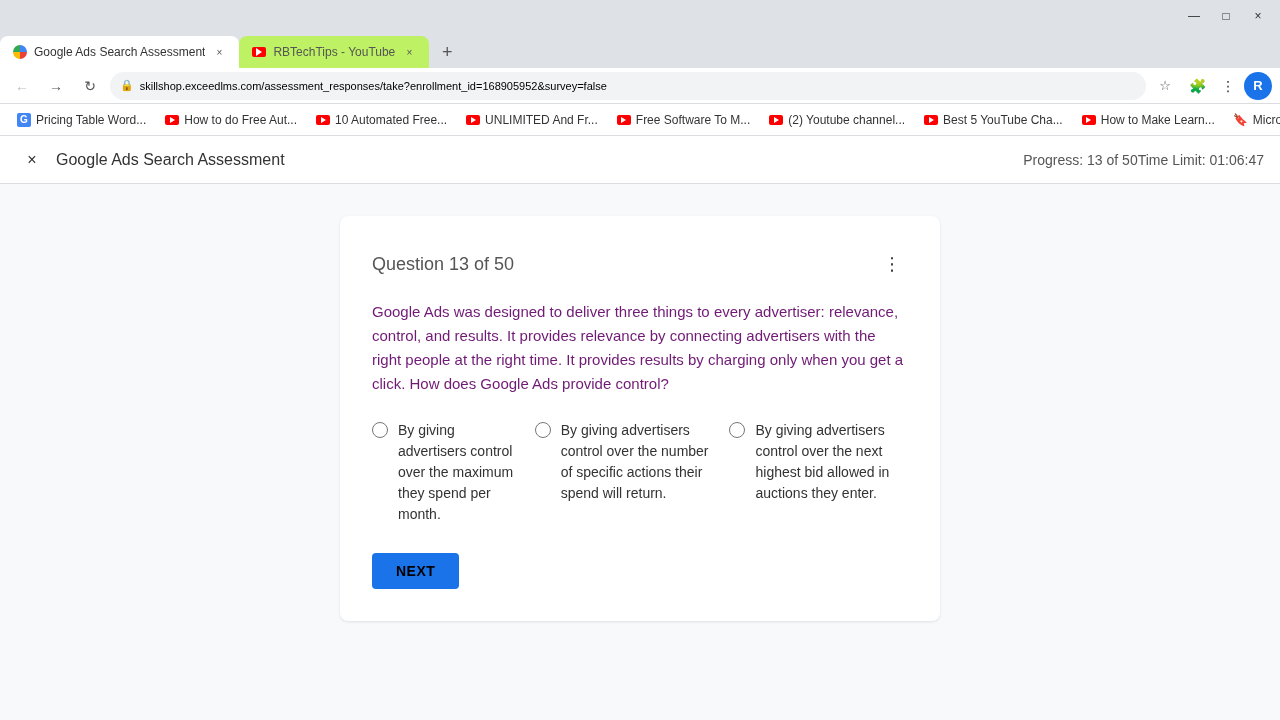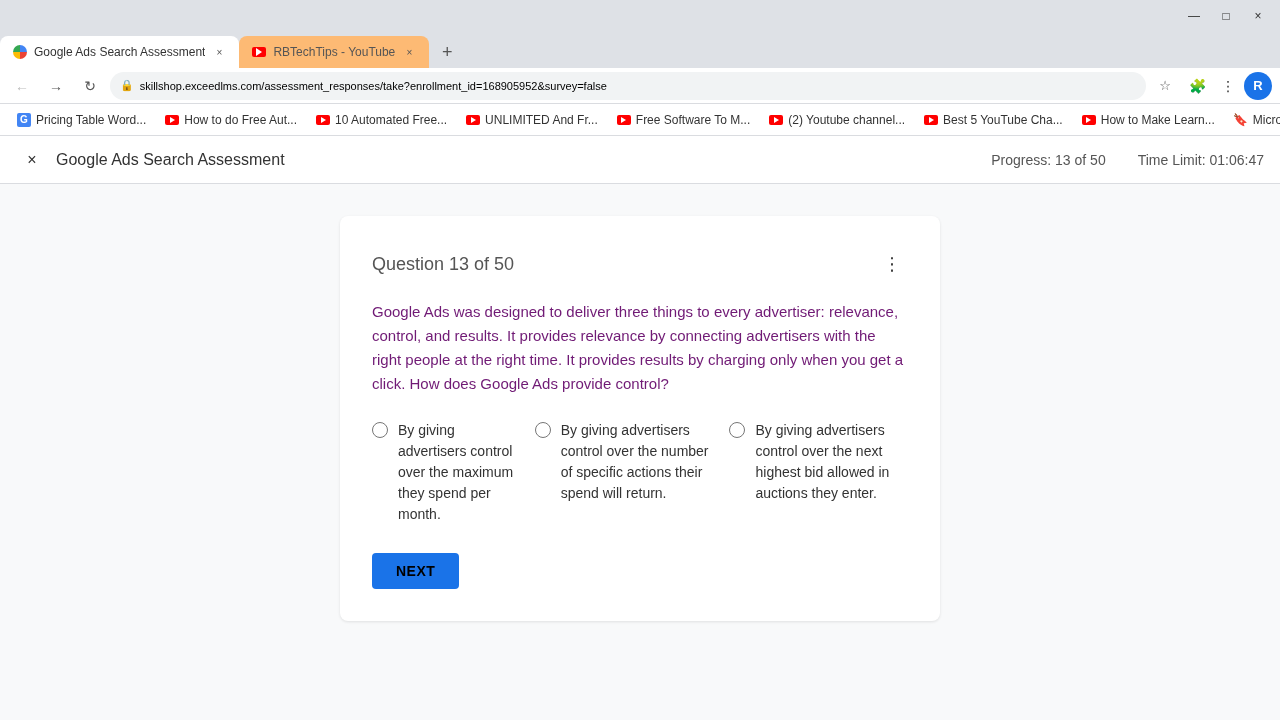--- a/index.html
+++ b/index.html
@@ -43,21 +43,21 @@
       display: flex;
       align-items: center;
       padding: 0 12px;
       gap: 6px;
       font-size: 12px;
       color: #333;
       cursor: pointer;
       position: relative;
     }
     .tab.active { background: #ffffff; }
-    .tab.inactive { background: #fdba74; color: #555; }
+    .tab.inactive { background: #bef264; color: #555; }
     .tab-favicon { width: 16px; height: 16px; display: flex; align-items: center; justify-content: center; }
     .tab-favicon-g {
       width: 14px; height: 14px; border-radius: 50%;
       background: conic-gradient(#4285f4 0deg 90deg, #ea4335 90deg 180deg, #fbbc05 180deg 270deg, #34a853 270deg 360deg);
     }
     .tab-favicon-yt {
       width: 14px; height: 10px; background: #ff0000; border-radius: 2px;
       display: flex; align-items: center; justify-content: center;
     }
     .tab-favicon-yt::after {
@@ -175,21 +175,21 @@
     .close-btn {
       width: 32px; height: 32px; border-radius: 50%;
       background: none; border: none; cursor: pointer;
       display: flex; align-items: center; justify-content: center;
       font-size: 16px; color: #333;
     }
     .assessment-title {
       font-size: 16px; color: #333; margin-left: 8px; flex: 1;
     }
     .progress-info {
-      display: flex; align-items: center; gap: 32px;
+      display: flex; align-items: center; gap: 0;
       font-size: 14px; color: #555;
     }
 
     
     .main-content {
       background: #f8f9fa;
       padding: 32px 0;
       min-height: calc(720px - 152px);
     }
     .question-container {

